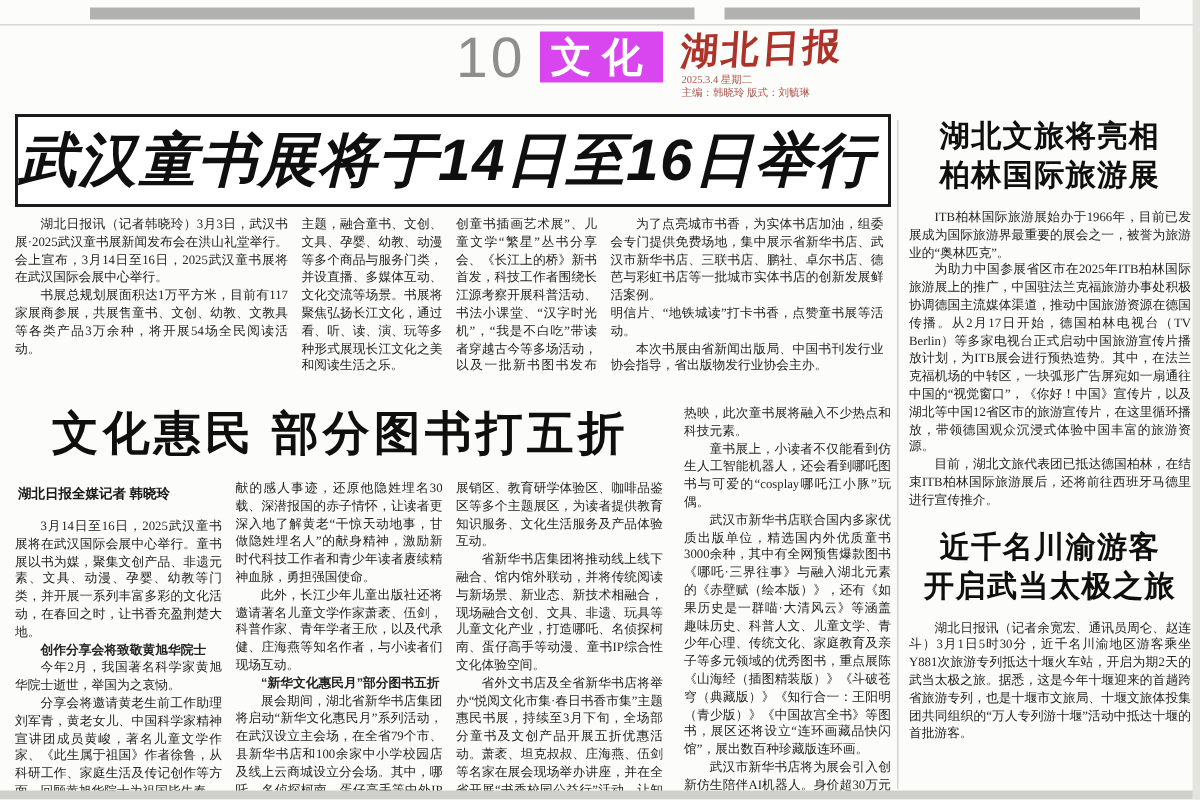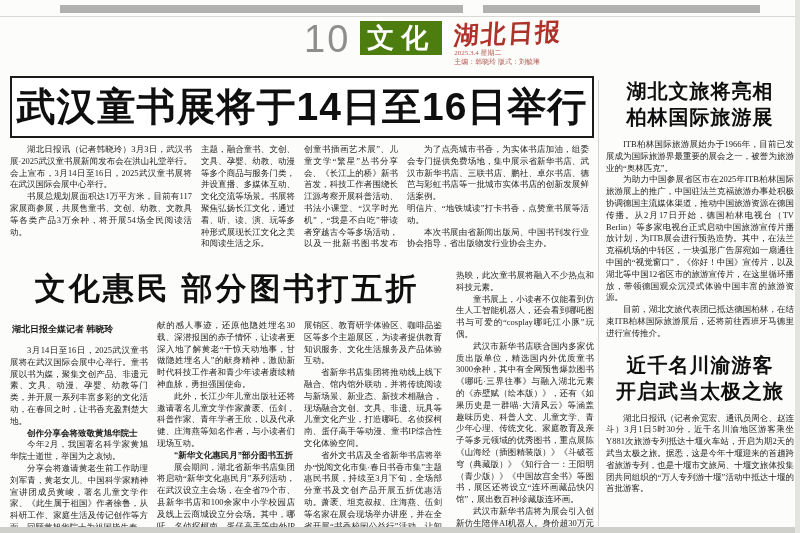--- a/index.html
+++ b/index.html
@@ -13,31 +13,31 @@
   
   .scan-top-a{position:absolute;left:60px;top:5px;width:403px;height:8px;background:#b1b1af;}
   .scan-top-b{position:absolute;left:483px;top:5px;width:277px;height:8px;background:#b1b1af;}
   .scan-hairline{position:absolute;left:0;top:16px;width:800px;height:1px;background:#d8d8d4;}
   .scan-bottom{position:absolute;left:0;top:527px;width:800px;height:6px;background:#cfcfcb;}
   .scan-right{position:absolute;right:0;top:0;width:5px;height:533px;background:#e3e3e0;}
 
   
   .masthead{position:absolute;left:304px;top:21px;display:flex;align-items:flex-start;}
   .page-num{font-family:"Liberation Sans","DejaVu Sans",sans-serif;font-size:38px;line-height:36px;color:#8e8e8c;letter-spacing:2px;}
-  .section-box{margin-left:10px;background:#4d7c0f;color:#ffffff;font-family:"Liberation Sans","DejaVu Sans",sans-serif;
+  .section-box{margin-left:10px;background:#d946ef;color:#ffffff;font-family:"Liberation Sans","DejaVu Sans",sans-serif;
     font-weight:bold;font-size:27px;line-height:30px;padding:2px 7px;letter-spacing:7px;}
   .brand{margin-left:12px;display:flex;flex-direction:column;}
   .brand-logo{color:#ad3229;font-size:25px;line-height:25px;font-weight:bold;letter-spacing:2px;transform:skewX(-6deg) rotate(-2deg);}
   .brand-date{color:#b05a52;font-size:7px;line-height:9px;margin-top:3px;}
   .brand-editors{color:#b05a52;font-size:7px;line-height:9px;}
 
   
   .left{position:absolute;left:10px;top:76px;width:584px;}
-  .a1-box{border:2px solid #1b1b1b;height:58px;display:flex;align-items:center;justify-content:center;
-    font-family:"Liberation Sans","DejaVu Sans",sans-serif;font-weight:bold;font-size:39px;letter-spacing:1px;color:#0f0f0f;background:#fff;}
+  .a1-box{border:2px solid #1b1b1b;height:58px;display:flex;align-items:center;
+    font-family:"Liberation Sans","DejaVu Sans",sans-serif;font-weight:bold;font-size:39px;letter-spacing:1px;color:#0f0f0f;background:#fff;font-style:italic;}
   .a1-cols{display:flex;gap:9px;margin-top:6px;height:104px;overflow:hidden;}
   .a1c-wide{width:182px;overflow:hidden;}
   .a1c-narrow{width:94px;overflow:hidden;}
   .a2{margin-top:8px;display:flex;gap:12px;}
   .a2-left{width:434px;}
   .a2-headline{font-size:31px;font-weight:bold;text-align:center;letter-spacing:3px;color:#0f0f0f;padding:12px 0 10px 0;}
   .a2-cols{display:flex;gap:9px;height:212px;overflow:hidden;}
   .a2col{width:138px;overflow:hidden;}
   .a2-c4{width:138px;margin-top:14px;height:258px;overflow:hidden;}
 

